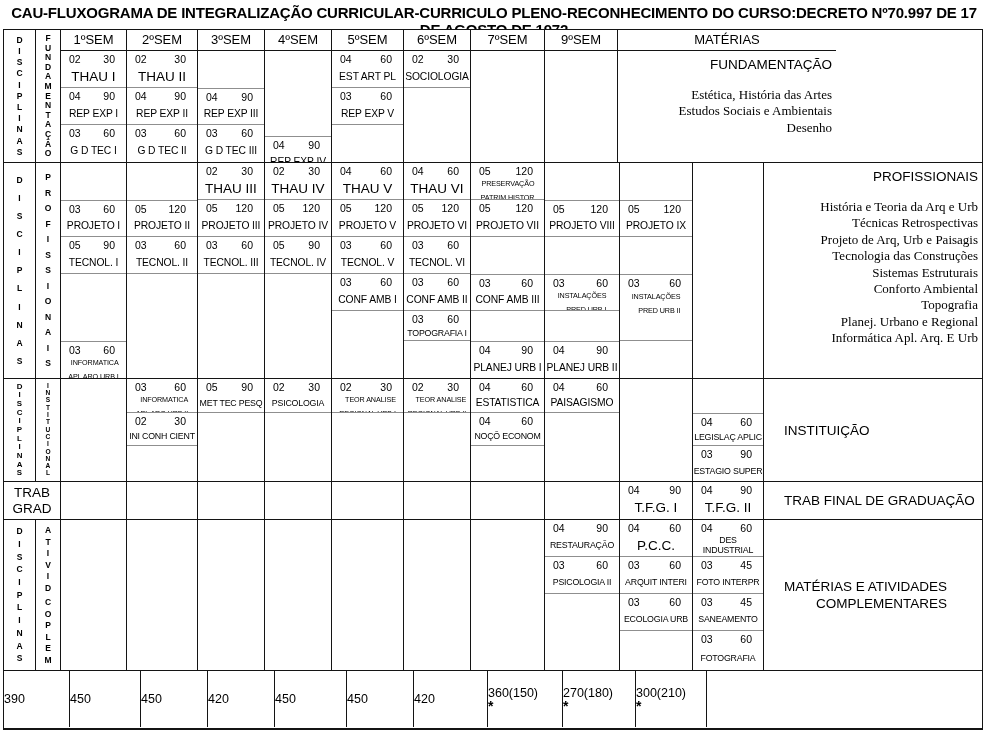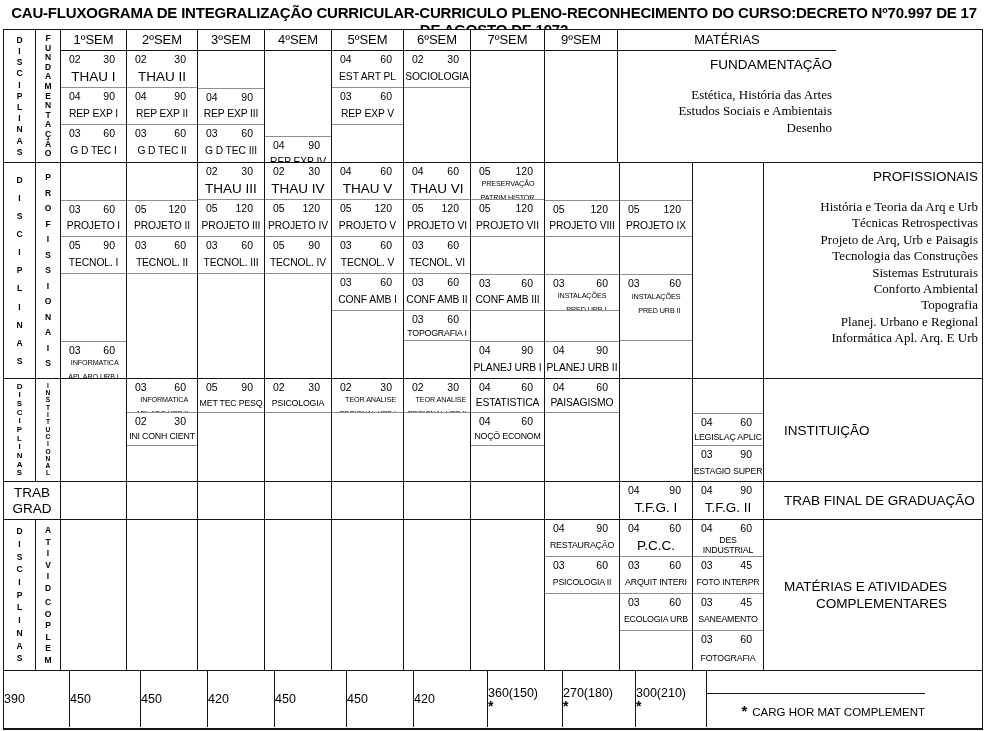--- a/index.html
+++ b/index.html
@@ -927,20 +927,15 @@
           </div>
         </div>
         <div class="semwrap" style="width: 71px;">
           <div class="semcol" style="height: 56px;">
             <div class="chval">
               <div>300(210)</div>
               <div class="chstar">*</div>
             </div>
           </div>
         </div>
-        <div class="matwrap" style="width: 218px;">
-          <div class="matcell footwrap">
-            <div class="footbox"><span class="footstar">*</span><span>CARG HOR MAT COMPLEMENT</span></div>
-          </div>
-        </div>
       </div>
     </div>
 </div>
 
 </body></html>

